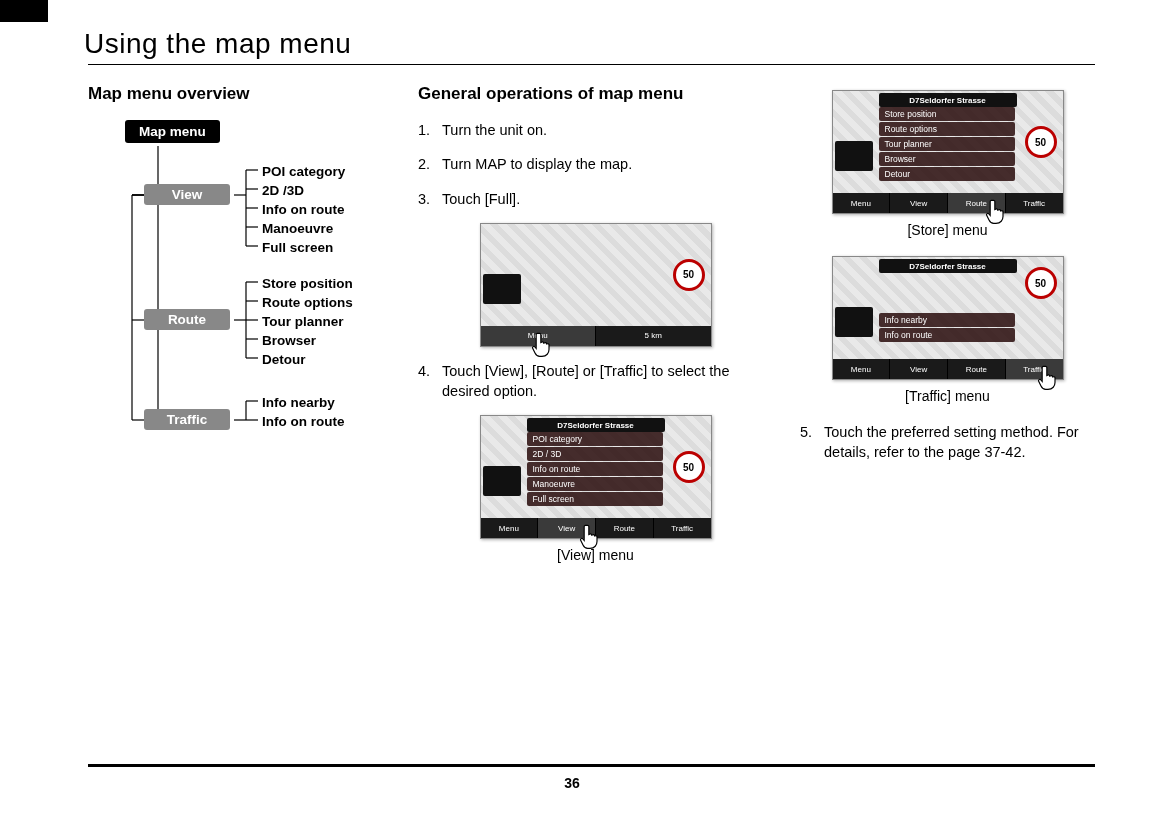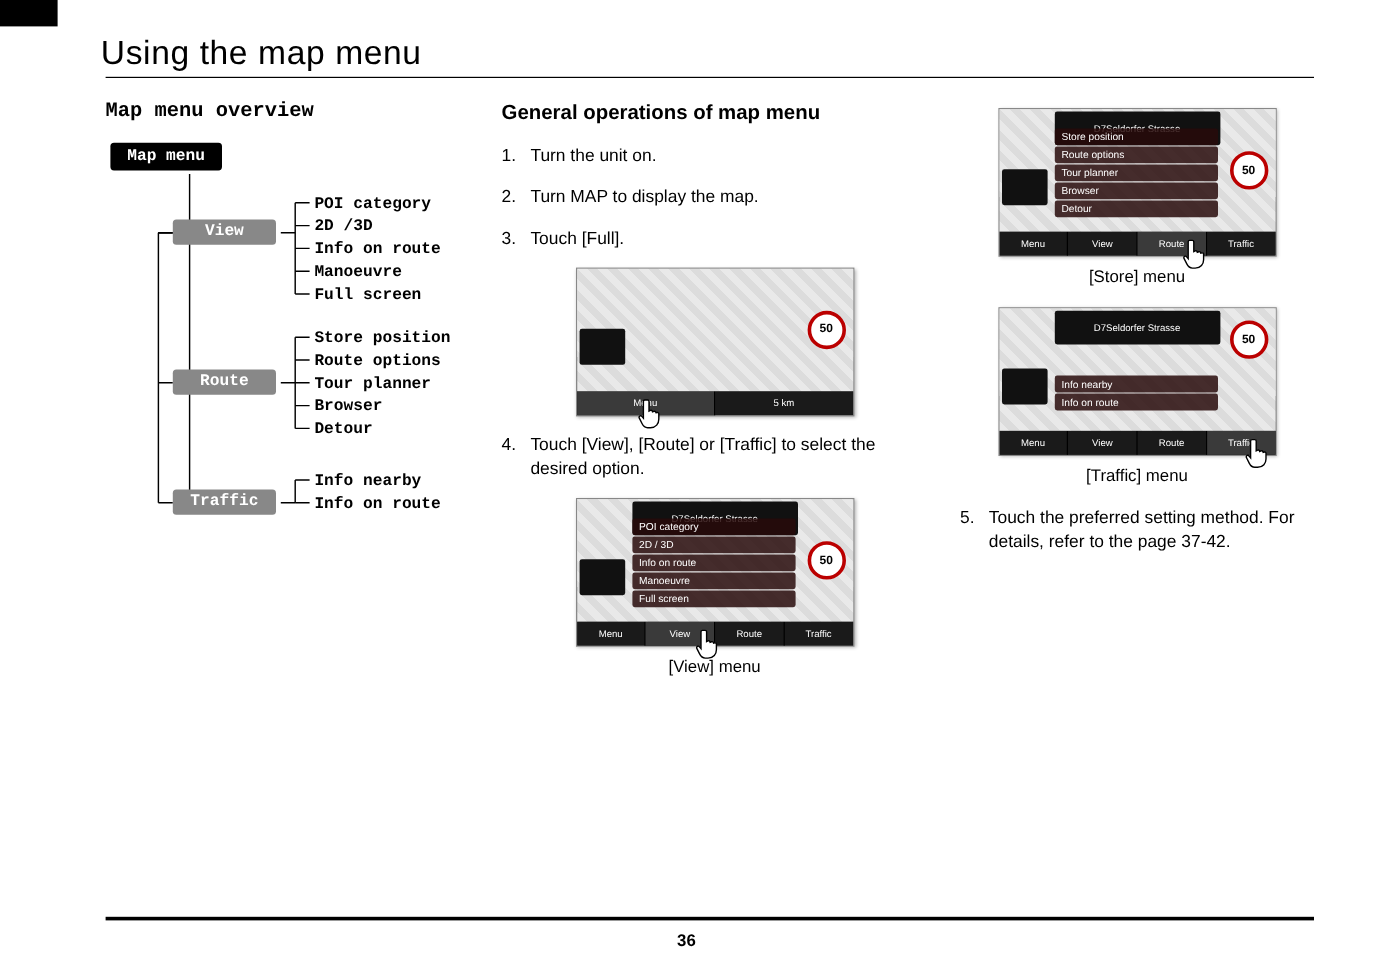--- a/index.html
+++ b/index.html
@@ -23,21 +23,21 @@
     font-weight:400;
     color:#000000;
     letter-spacing:0.5px;
   }
   .rule-top{
     position:absolute;
     left:88px; right:62px; top:64px;
     border-top:1.5px solid #000;
   }
   .col{position:absolute; top:84px;}
-  .col1{left:88px; width:310px;font-family:Liberation Mono, monospace;}
+  .col1{left:88px; width:310px;}
   .col2{left:418px; width:355px;}
   .col3{left:800px; width:295px;}
 
   h2{font-size:17px; font-weight:700; margin:0 0 16px 0;}
 
   
   .diagram{position:relative; height:330px; font-size:13.5px; font-weight:700;}
   .menu-box{
     background:#000; color:#fff;
     padding:4px 14px;
@@ -80,23 +80,23 @@
     position:relative;
     overflow:hidden;
   }
   .shot .speed{
     position:absolute; right:6px; top:50%; transform:translateY(-50%);
     width:26px;height:26px;border:3px solid #b00;border-radius:50%;
     background:#fff; font-size:10px; font-weight:700;
     display:flex;align-items:center;justify-content:center;
   }
   .shot .top-bar{
-    position:absolute; left:20%; right:20%; top:2px; height:28px;
+    position:absolute; left:20%; right:20%; top:2px; height:14px;
     background:#111;border-radius:2px;color:#fff;font-size:8px;
-    display:flex;align-items:center;justify-content:center;
+    display:flex;align-items:center;justify-content:center;font-weight:bold;
   }
   .shot .panel{
     position:absolute; left:46px; top:16px; width:136px;
   }
   .shot .panel div{
     background:rgba(40,10,10,0.85);
     color:#fff; font-size:8.5px; padding:2px 6px; margin-bottom:1px;
     border-radius:2px;
   }
   .shot .info-strip{
@@ -178,21 +178,21 @@
         <path d="M158 219 H170"></path>
         <path d="M158 238 H170"></path>
 
         <path d="M146 300 H158"></path>
         <path d="M158 281 V300"></path>
         <path d="M158 281 H170"></path>
         <path d="M158 300 H170"></path>
       </g>
     </svg>
 
-    <div class="abs menu-box" style="left:4px; top:0;">Map menu</div>
+    <div class="abs menu-box" style="left:37px; top:0;">Map menu</div>
 
     <div class="abs grey-box" style="left:56px; top:64px;">View</div>
     <div class="abs leaf-list" style="left:174px; top:42px;">
       <div>POI category</div>
       <div>2D /3D</div>
       <div>Info on route</div>
       <div>Manoeuvre</div>
       <div>Full screen</div>
     </div>
 

